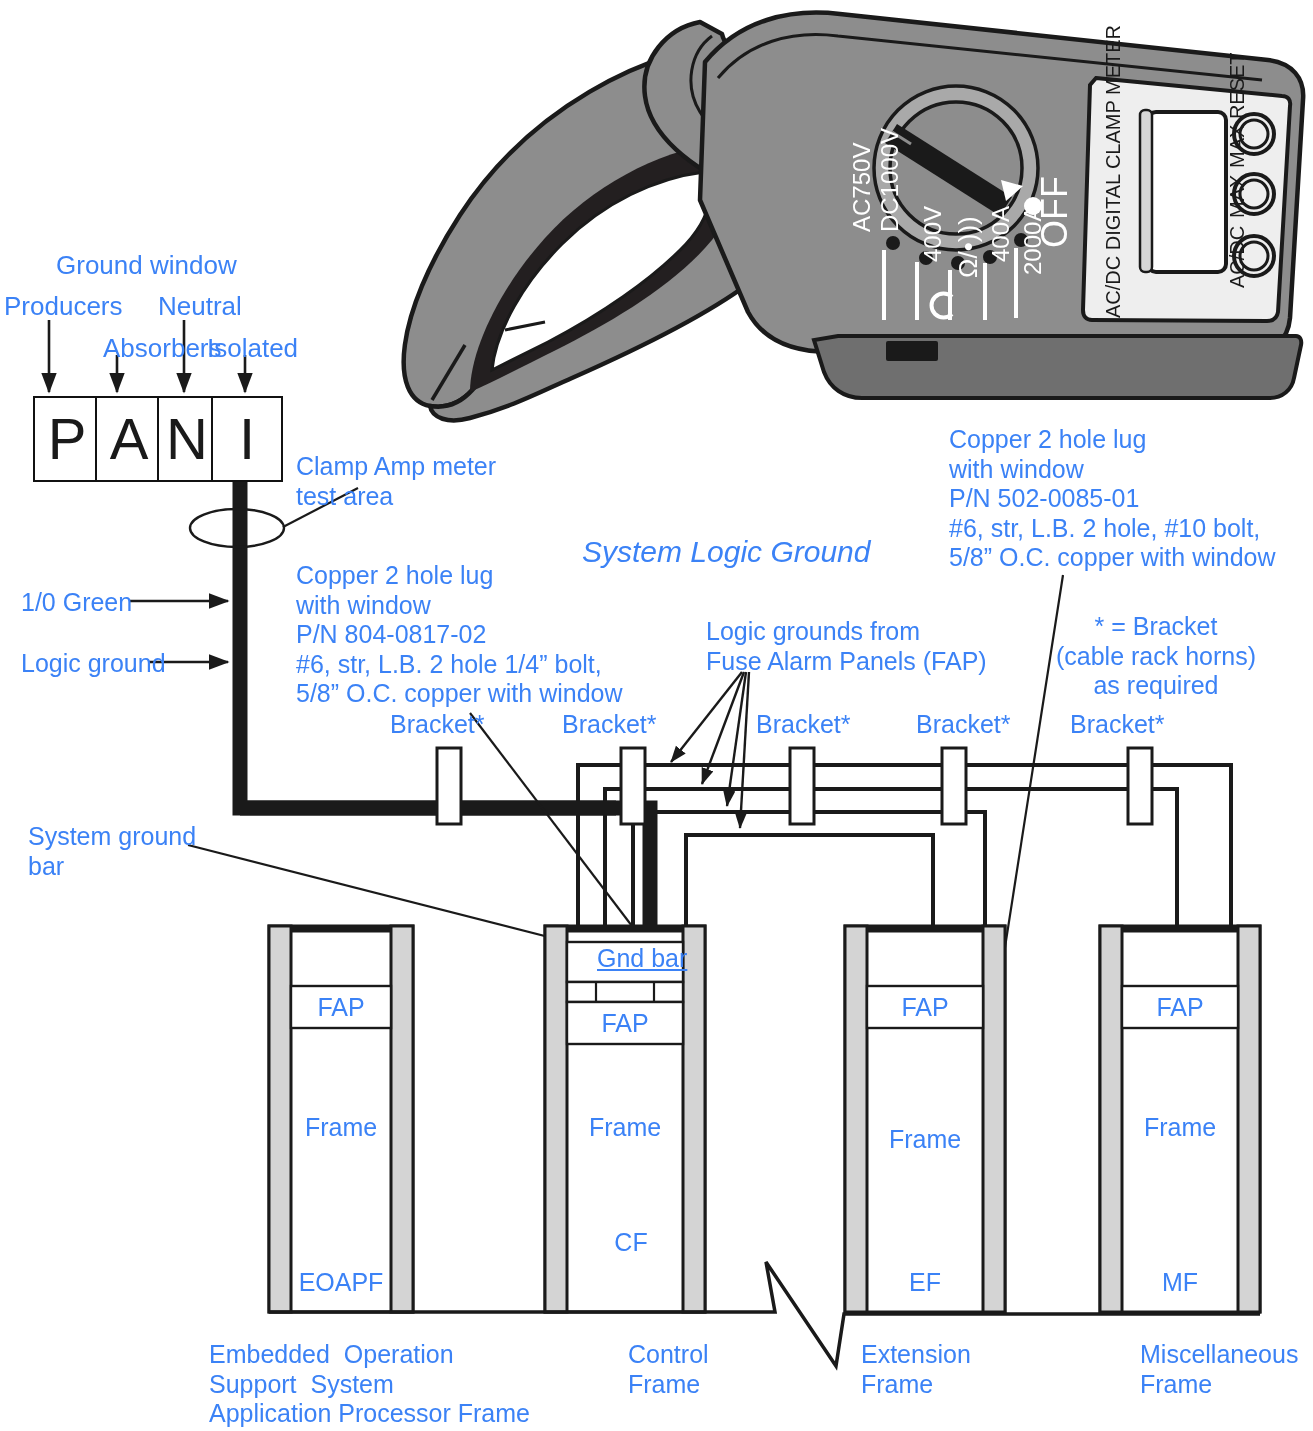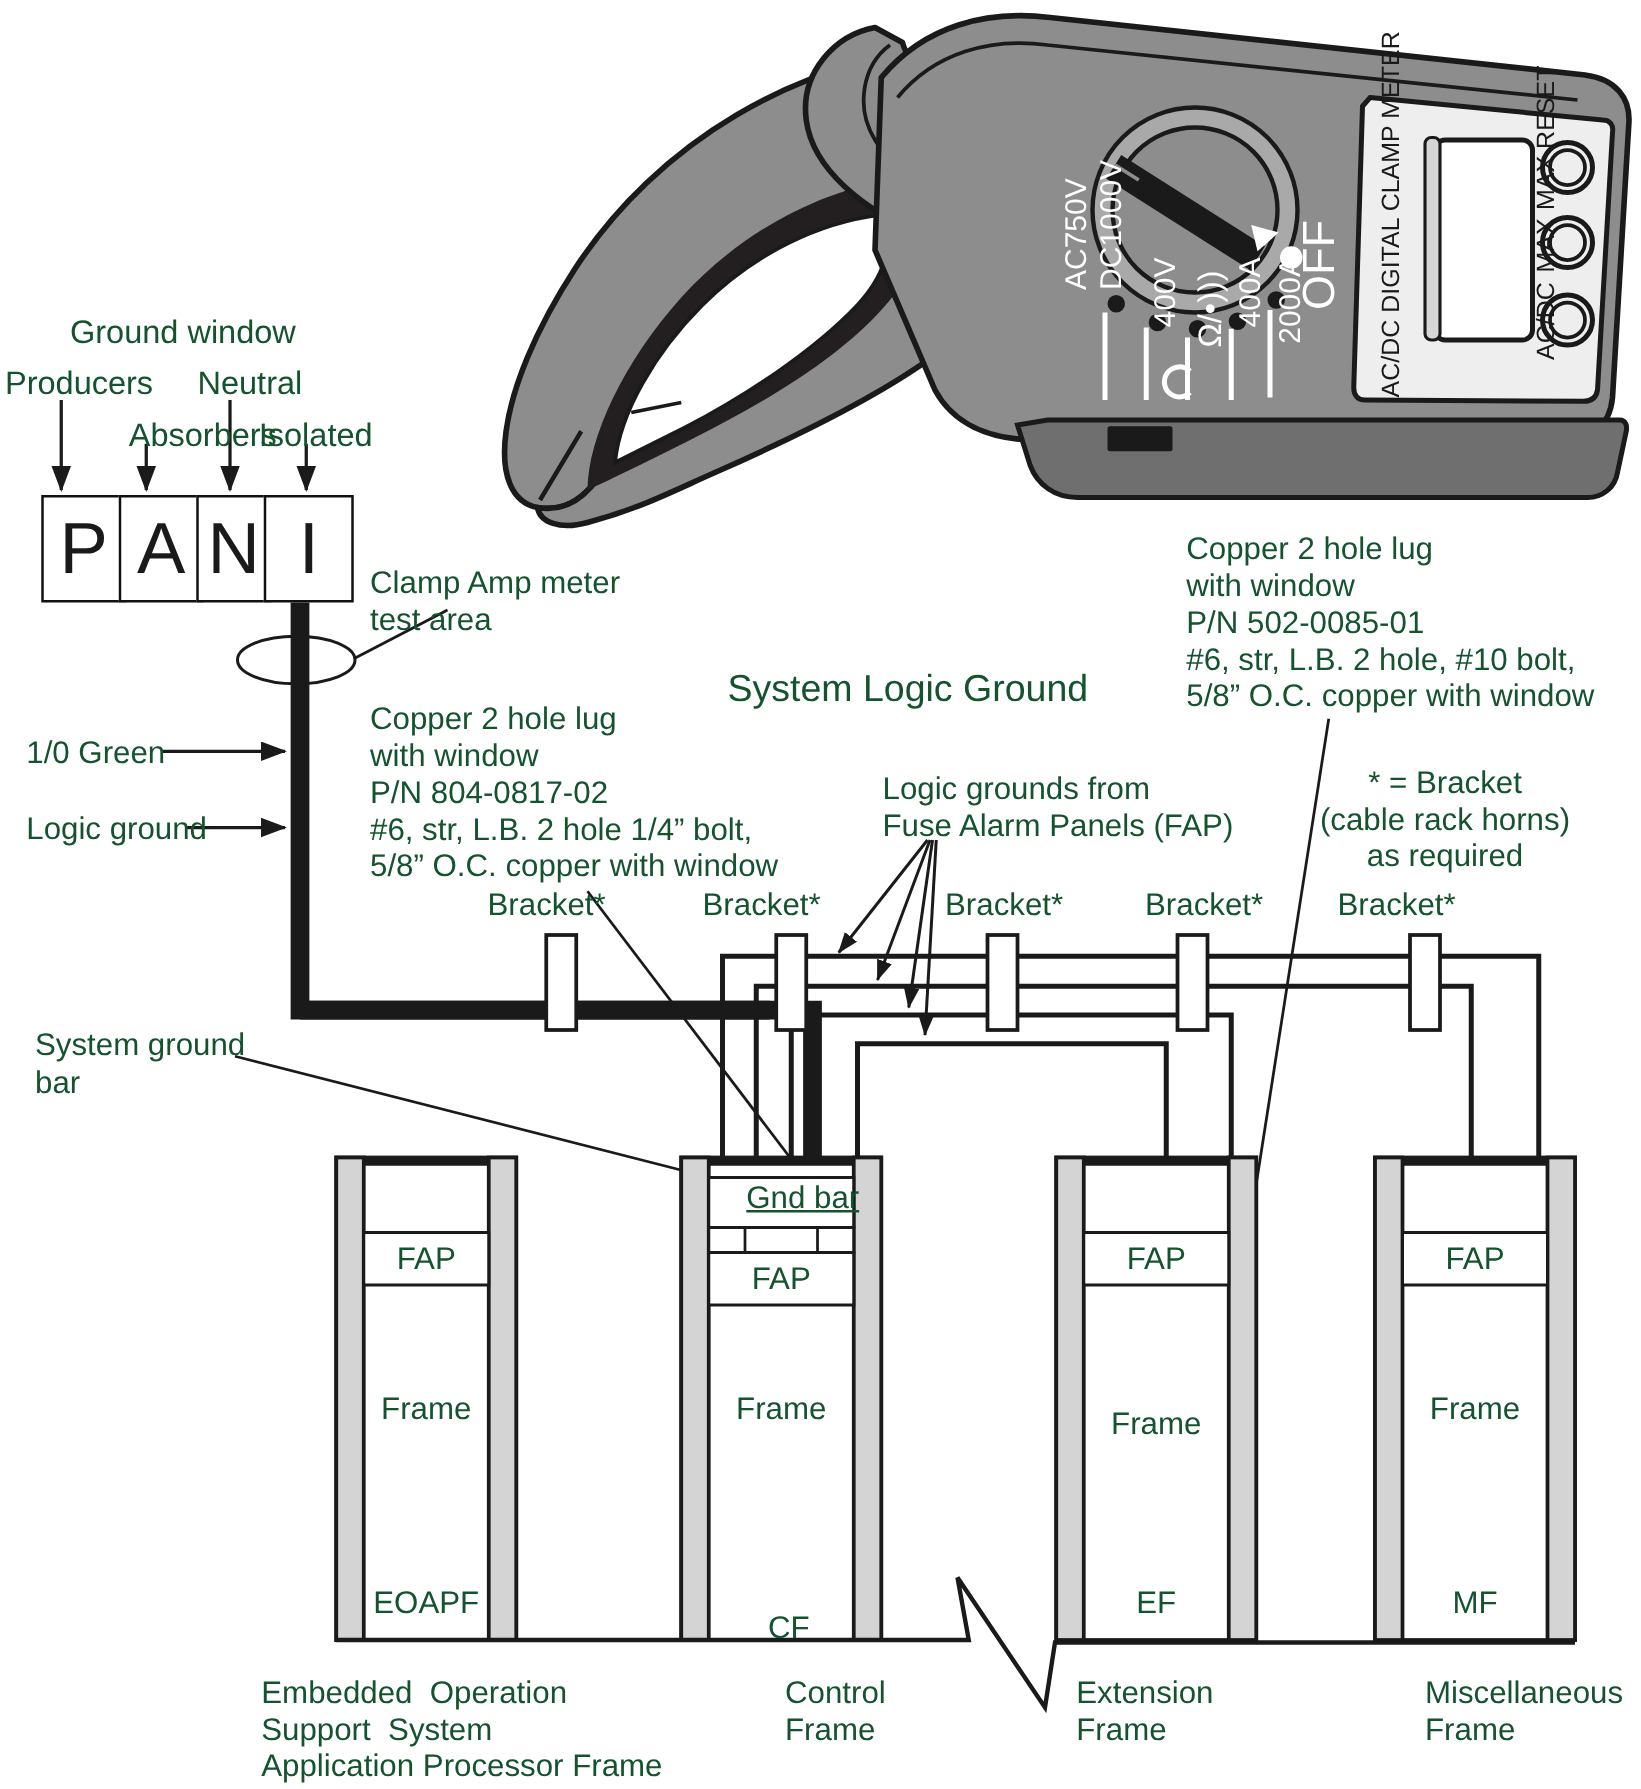--- a/index.html
+++ b/index.html
@@ -1,20 +1,20 @@
 <!DOCTYPE html>
 <html><head>
 <meta charset="utf-8">
 <style>
   html,body{margin:0;padding:0;background:#fff;}
   body{width:1313px;height:1431px;position:relative;overflow:hidden;
        font-family:"Liberation Sans","DejaVu Sans",sans-serif;color:#1a1a1a;}
   #stage{position:absolute;left:0;top:0;width:1313px;height:1431px;}
   svg#art{position:absolute;left:0;top:0;width:1313px;height:1431px;}
-  .lbl{position:absolute;white-space:pre;line-height:1.18;color:#14532d;}
+  .lbl{position:absolute;white-space:pre;line-height:1.18;color:#3b82f6;}
   .t26{font-size:26px;}
   .t25{font-size:25px;}
   .t30{font-size:30px;}
   .cap{font-size:25px;}
   .ctr{text-align:center;}
   .pani-cell{position:absolute;border:2.5px solid #111;background:#fff;
              display:flex;align-items:center;justify-content:center;
              font-size:58px;line-height:1;}
 </style>
 </head>
@@ -227,21 +227,21 @@
 P/N 804-0817-02
 #6, str, L.B. 2 hole 1/4” bolt,
 5/8” O.C. copper with window</div>
 
   <div class="lbl t25" style="left:949px;top:425px;">Copper 2 hole lug
 with window
 P/N 502-0085-01
 #6, str, L.B. 2 hole, #10 bolt,
 5/8” O.C. copper with window</div>
 
-  <div class="lbl t30" style="left:582px;top:534px;">System Logic Ground</div>
+  <div class="lbl t30" style="left:582px;top:534px;font-style:italic;">System Logic Ground</div>
 
   <div class="lbl t25" style="left:706px;top:617px;">Logic grounds from
 Fuse Alarm Panels (FAP)</div>
 
   <div class="lbl t25 ctr" style="left:1030px;top:612px;width:252px;">* = Bracket
 (cable rack horns)
 as required</div>
 
   <div class="lbl t25" style="left:21px;top:588px;">1/0 Green</div>
   <div class="lbl t25" style="left:21px;top:649px;">Logic ground</div>
@@ -260,21 +260,21 @@
   <div class="lbl t25 ctr" style="left:567px;top:1009px;width:116px;">FAP</div>
   <div class="lbl t25 ctr" style="left:867px;top:993px;width:116px;">FAP</div>
   <div class="lbl t25 ctr" style="left:1122px;top:993px;width:116px;">FAP</div>
 
   <div class="lbl t25 ctr" style="left:291px;top:1113px;width:100px;">Frame</div>
   <div class="lbl t25 ctr" style="left:567px;top:1113px;width:116px;">Frame</div>
   <div class="lbl t25 ctr" style="left:867px;top:1125px;width:116px;">Frame</div>
   <div class="lbl t25 ctr" style="left:1122px;top:1113px;width:116px;">Frame</div>
 
   <div class="lbl t25 ctr" style="left:291px;top:1268px;width:100px;">EOAPF</div>
-  <div class="lbl t25 ctr" style="left:567px;top:1288px;width:128px;">CF</div>
+  <div class="lbl t25 ctr" style="left:567px;top:1228px;width:128px;">CF</div>
   <div class="lbl t25 ctr" style="left:867px;top:1268px;width:116px;">EF</div>
   <div class="lbl t25 ctr" style="left:1122px;top:1268px;width:116px;">MF</div>
 
   <div class="lbl cap" style="left:209px;top:1340px;">Embedded  Operation
 Support  System
 Application Processor Frame</div>
   <div class="lbl cap" style="left:628px;top:1340px;">Control
 Frame</div>
   <div class="lbl cap" style="left:861px;top:1340px;">Extension
 Frame</div>

